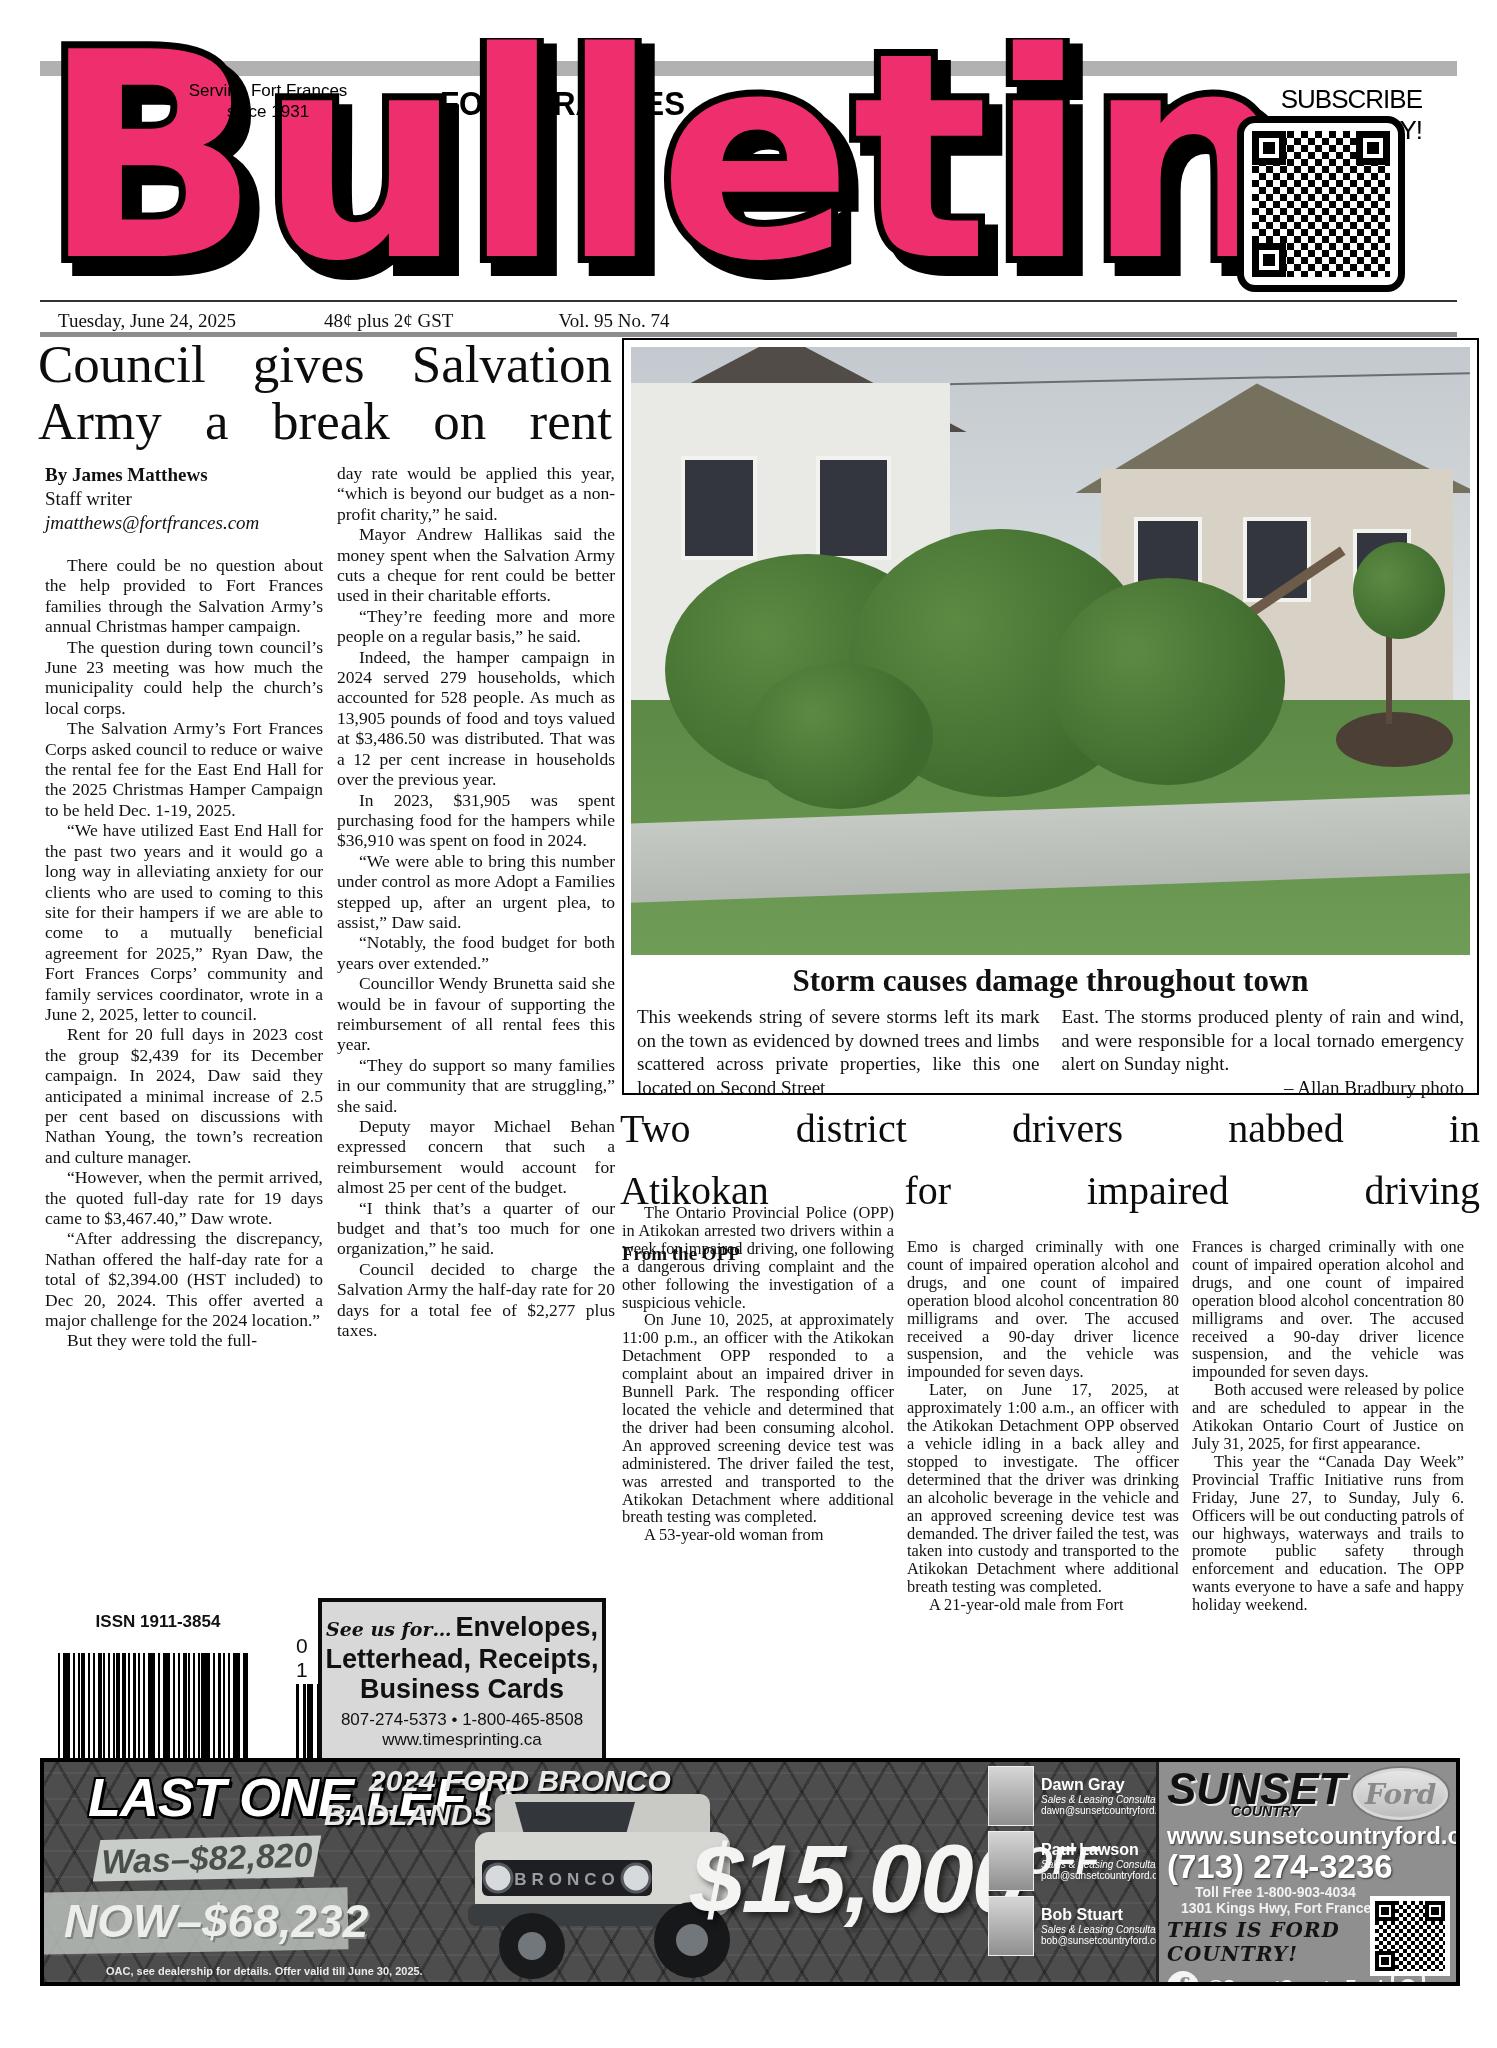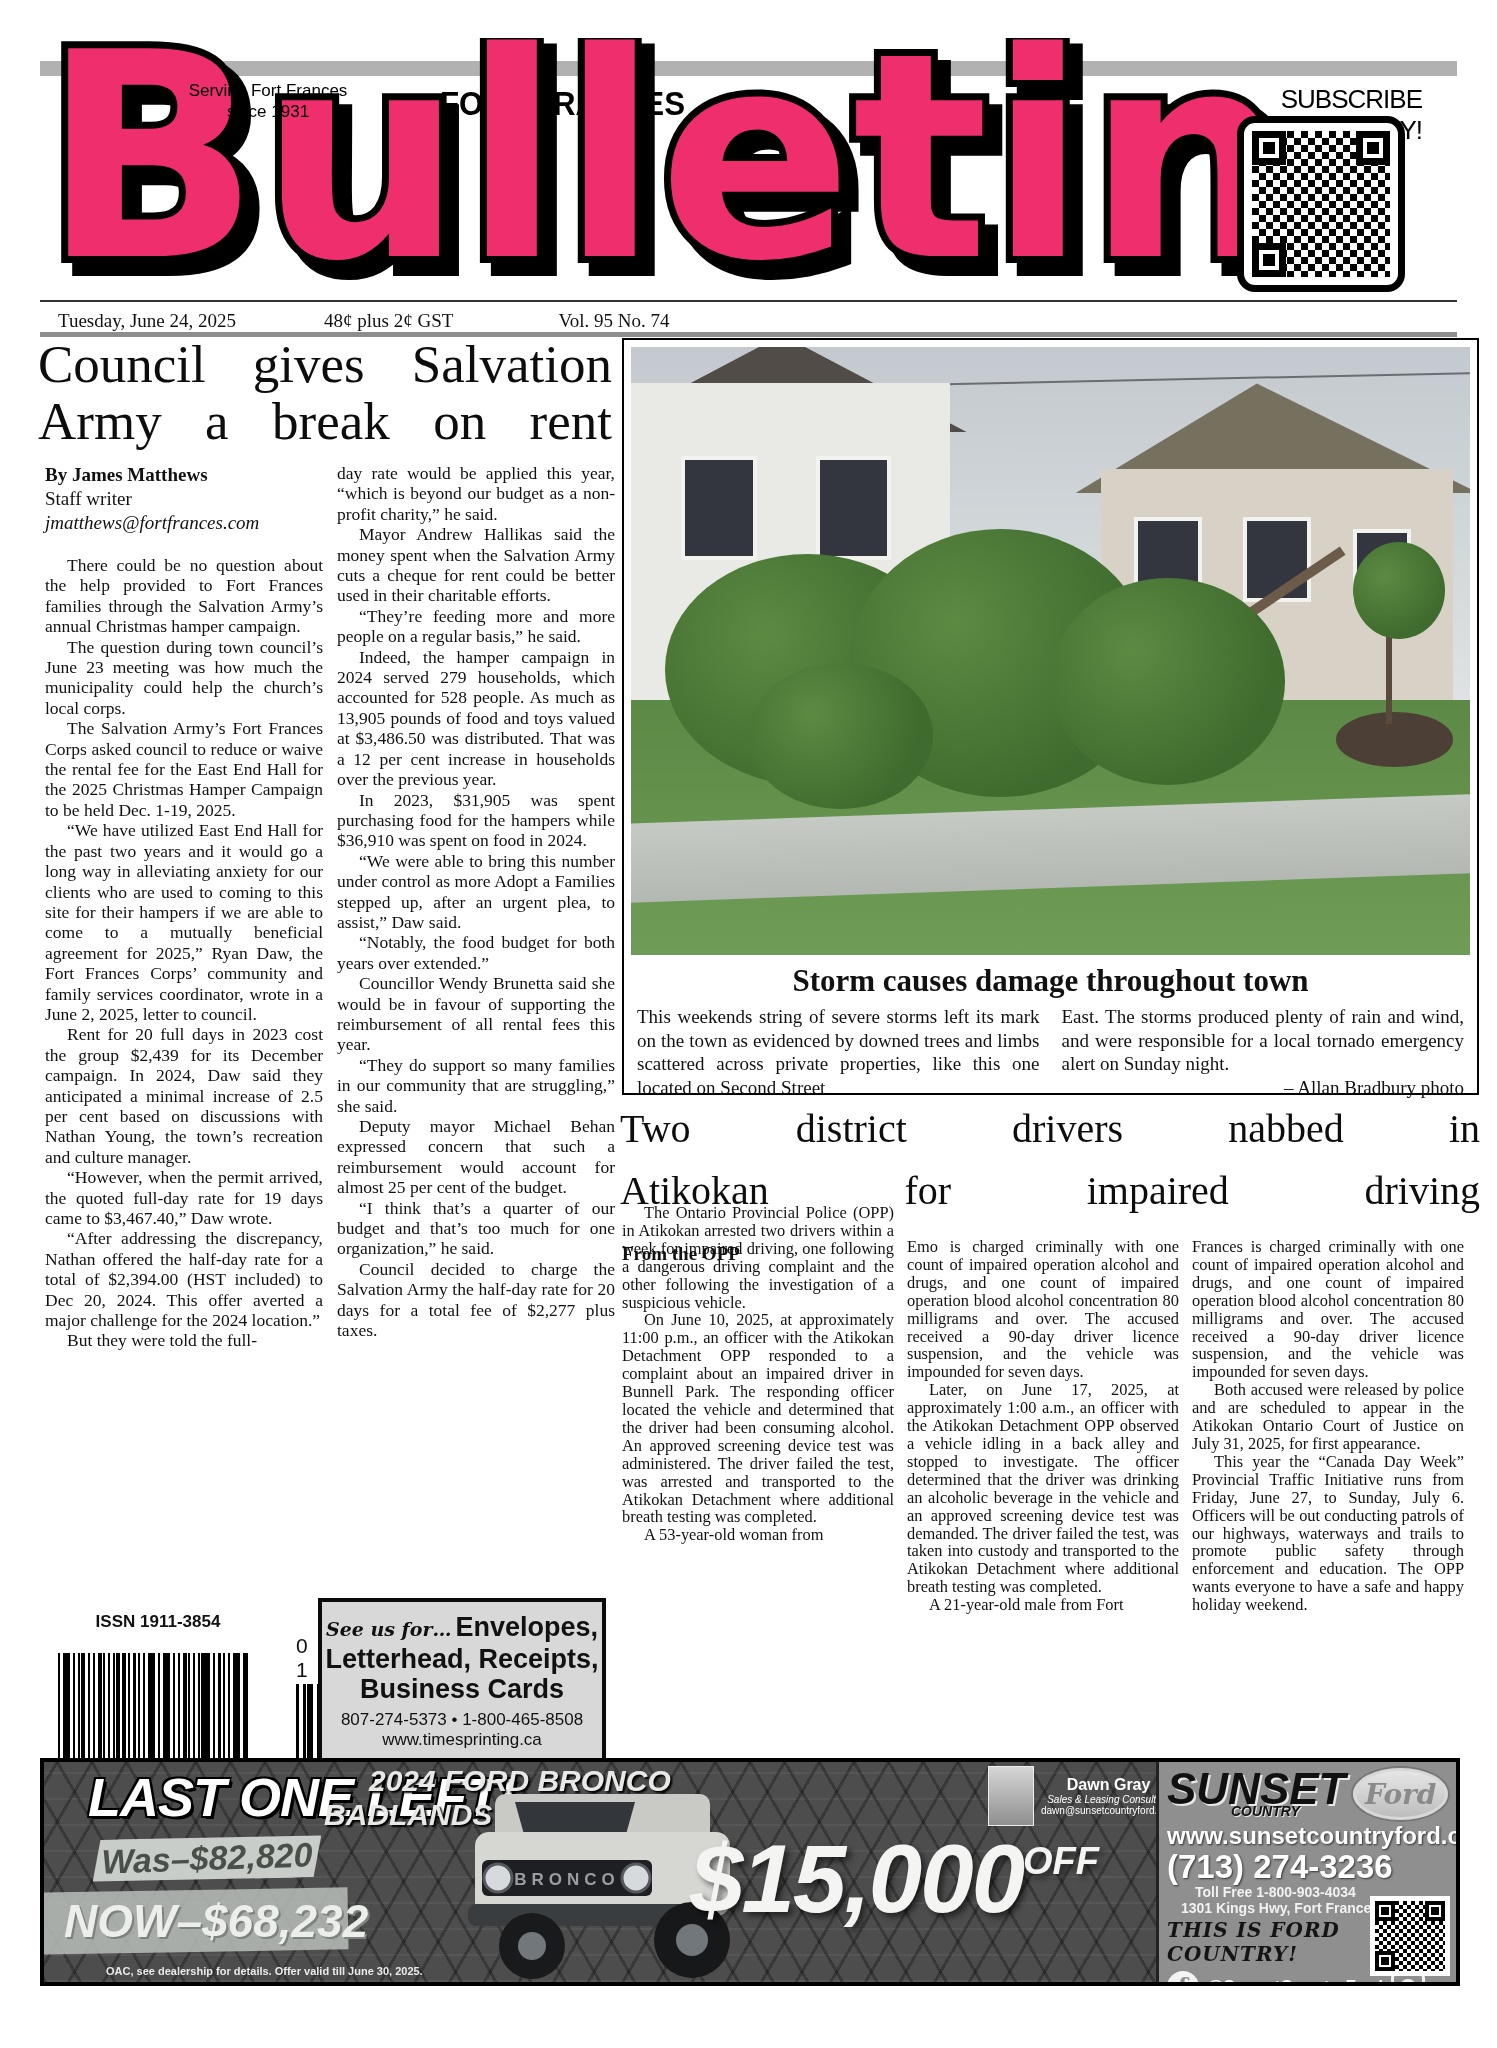--- a/index.html
+++ b/index.html
@@ -128,21 +128,21 @@
           font-size:34px;font-weight:bold;font-style:italic;padding:3px 0;transform:rotate(-2deg);
           clip-path:polygon(4% 0,100% 8%,96% 100%,0 92%);}
   .fa-nowband{left:-6px;top:128px;width:310px;height:62px;background:rgba(185,190,186,.85);transform:rotate(-1deg);}
   .fa-now{left:20px;top:132px;font-size:46px;font-weight:bold;font-style:italic;color:#eceeec;
           text-shadow:2px 2px 0 #7d827d;}
   .fa-fine{left:62px;bottom:5px;font-size:11px;font-weight:bold;color:#e9e9e9;}
   .fa-truck{left:396px;top:6px;}
   .fa-discount{left:646px;top:62px;font-size:96px;font-weight:bold;font-style:italic;color:#f4f4f2;
                text-shadow:4px 4px 6px rgba(0,0,0,.55);letter-spacing:-2px;}
   .fa-off{font-size:38px;vertical-align:38px;letter-spacing:0;}
-  .consultants{left:944px;top:4px;width:168px;display:flex;flex-direction:row;gap:5px;text-align:center;}
+  .consultants{left:944px;top:4px;width:168px;display:flex;flex-direction:column;gap:5px;}
   .consultant{display:flex;gap:7px;}
   .c-photo{width:44px;height:58px;background:linear-gradient(#d6d6d6,#8f8f8f);border:1px solid #eee;flex:none;}
   .c-txt{color:#fff;padding-top:10px;}
   .c-name{font-size:16px;font-weight:bold;}
   .c-role{font-size:10px;font-style:italic;}
   .c-email{font-size:10px;}
   .dealer-panel{left:1112px;top:0;width:300px;height:100%;background:#8f8f8f;box-sizing:border-box;
                 padding:6px 8px;border-left:3px solid #222;}
   .dp-row1{display:flex;align-items:center;gap:8px;}
   .dp-name{font-size:44px;font-weight:bold;font-style:italic;color:#111;line-height:40px;

